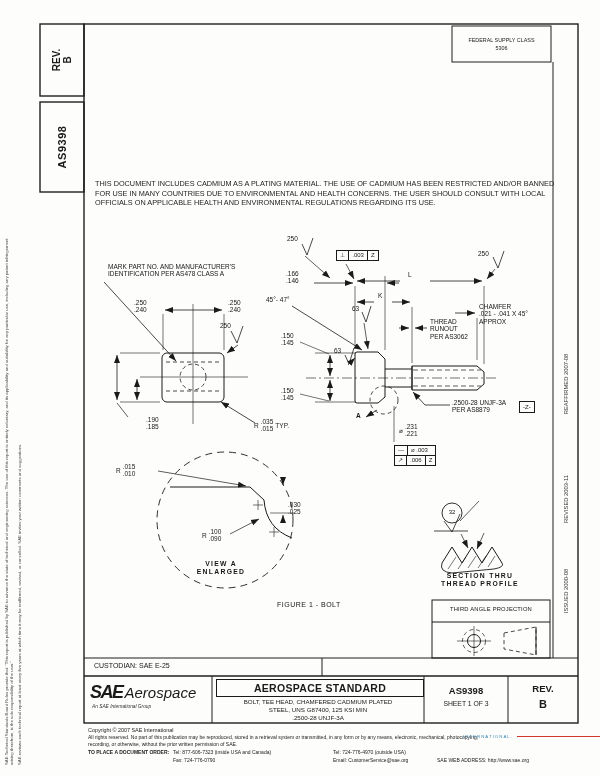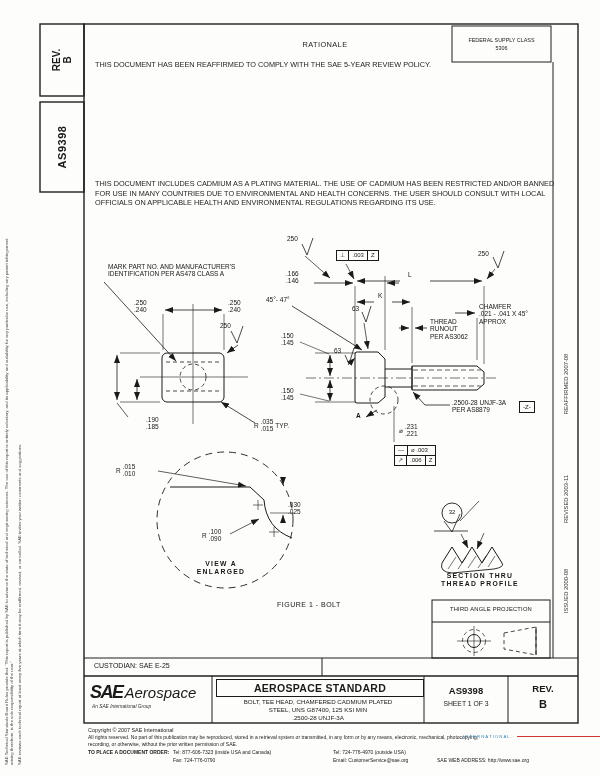--- a/index.html
+++ b/index.html
@@ -208,28 +208,26 @@
   <div class="vtab" style="left:40px;top:24px;width:44px;height:72px;">
     <div class="inner" style="font-size:10px;line-height:11px;">
       <div>REV.</div>
       <div>B</div>
     </div>
   </div>
   <div class="vtab" style="left:40px;top:102px;width:44px;height:90px;">
     <div class="inner" style="font-size:11px;letter-spacing:.5px;">AS9398</div>
   </div>
 
-  <div class="heading" style="top:40px;">RATIONALE</div>
   <div class="abs" style="left:452px;top:26px;width:99px;height:36px;display:flex;flex-direction:column;
        align-items:center;justify-content:center;gap:2px;font-size:5.4px;text-align:center;">
     <div>FEDERAL SUPPLY CLASS</div>
     <div>5306</div>
   </div>
 
-  <div class="para" style="top:60px;">THIS DOCUMENT HAS BEEN REAFFIRMED TO COMPLY WITH THE SAE 5-YEAR REVIEW POLICY.</div>
   <div class="para" style="top:179px;">THIS DOCUMENT INCLUDES CADMIUM AS A PLATING MATERIAL.  THE USE OF CADMIUM HAS BEEN RESTRICTED AND/OR BANNED FOR USE IN MANY COUNTRIES DUE TO ENVIRONMENTAL AND HEALTH CONCERNS.  THE USER SHOULD CONSULT WITH LOCAL OFFICIALS ON APPLICABLE HEALTH AND ENVIRONMENTAL REGULATIONS REGARDING ITS USE.</div>
 
   <div class="lbl ml" style="left:108px;top:263px;">MARK PART NO. AND MANUFACTURER'S
 IDENTIFICATION PER AS478 CLASS A</div>
   <div class="lbl ml ctr" style="left:134px;top:299px;">.250
 .240</div>
   <div class="lbl ml ctr" style="left:228px;top:299px;">.250
 .240</div>
   <div class="lbl" style="left:220px;top:322px;">250</div>
   <div class="lbl ml" style="left:146px;top:416px;">.190

